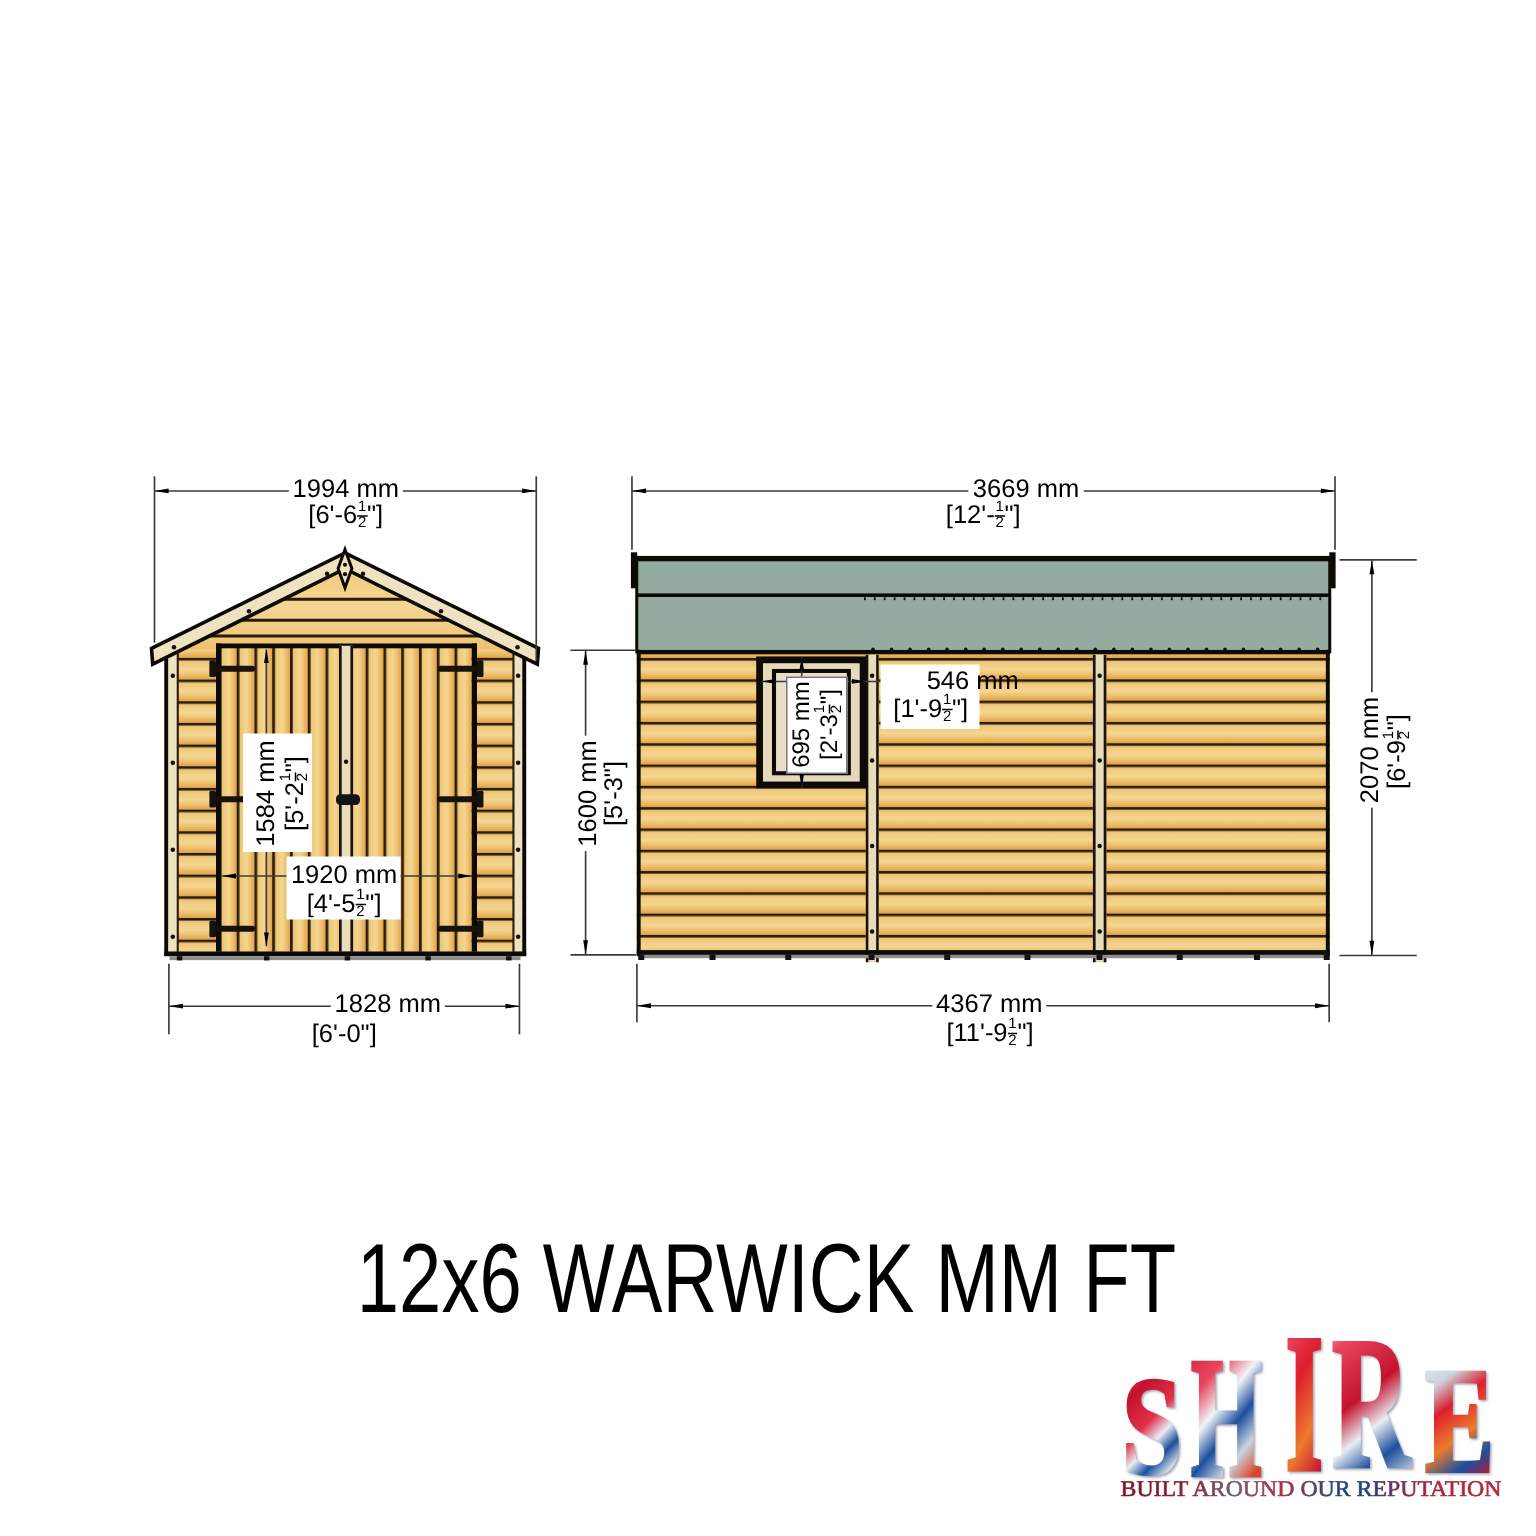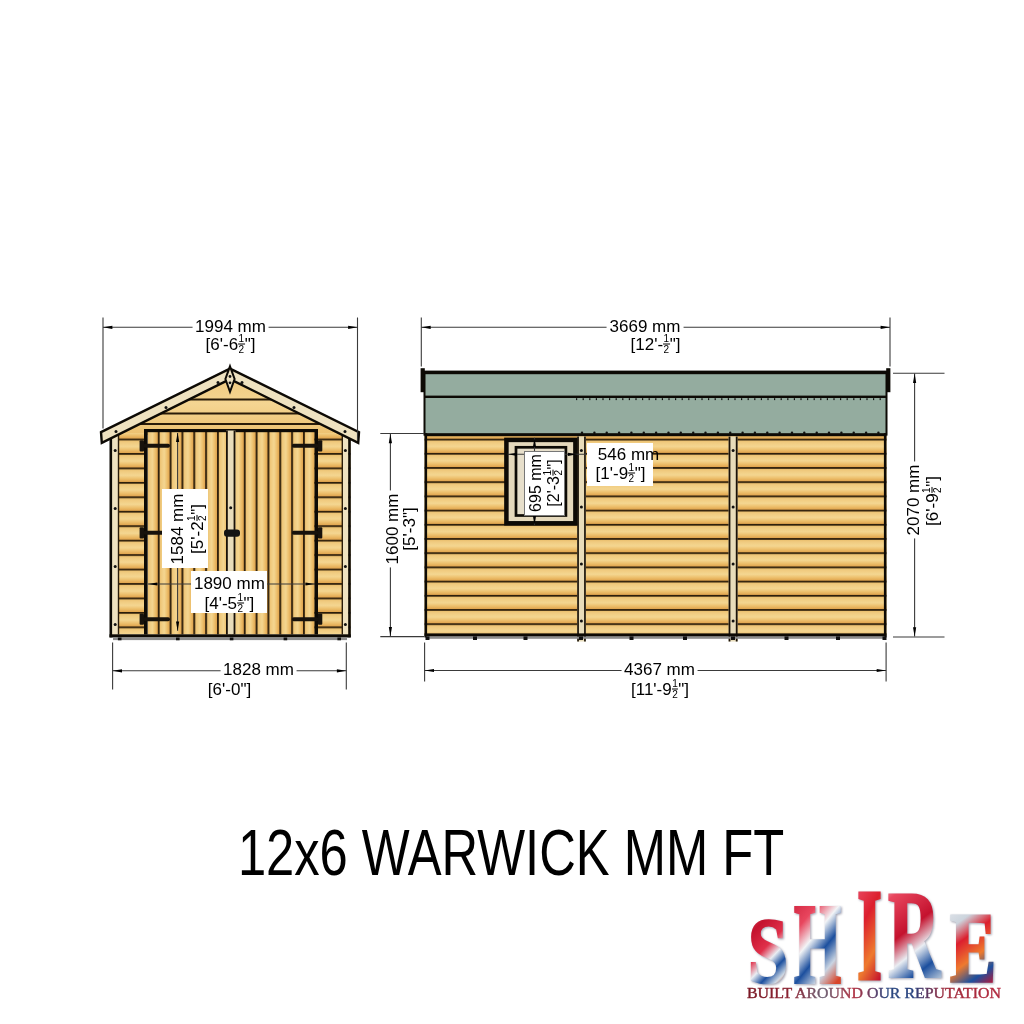--- a/index.html
+++ b/index.html
@@ -356,45 +356,45 @@
 <g>
 <line x1="507.6" y1="454.3" x2="586.3" y2="454.3" stroke="#3a3a3a" stroke-width="1.1"></line>
 <polygon points="507.6,454.3 517.0,452.7 517.0,455.90000000000003" fill="#000"></polygon>
 <polygon points="577.3,454.3 567.9,452.7 567.9,455.90000000000003" fill="#000"></polygon>
 </g>
 </svg>
 
 <div class="dt ctr" style="left:230.5px;top:326.2px;">1994 mm</div>
 <div class="dt ctr" style="left:230.5px;top:344.2px;">[6'-6<span class="fr"><b>1</b><i>2</i></span>"]</div>
 
-<div class="dt ctr" style="left:645px;top:326.2px;">3669 mm</div>
+<div class="dt ctr" style="left:684px;top:326.2px;">3669 mm</div>
 <div class="dt ctr" style="left:655.5px;top:344.2px;">[12'-<span class="fr"><b>1</b><i>2</i></span>"]</div>
 
 <div class="dt ctr" style="left:229.5px;top:669.3px;margin-left:29px;">1828 mm</div>
 <div class="dt ctr" style="left:229.5px;top:688.5px;">[6'-0"]</div>
 
 <div class="dt ctr" style="left:659.5px;top:669.3px;">4367 mm</div>
 <div class="dt ctr" style="left:660px;top:688.5px;">[11'-9<span class="fr"><b>1</b><i>2</i></span>"]</div>
 
 <div class="wbox" style="left:162px;top:489px;width:45.5px;height:79px;"></div>
 <div class="dt rot" style="left:177px;top:528.5px;background:none;">1584 mm</div>
 <div class="dt rot" style="left:196.5px;top:528.5px;background:none;">[5'-2<span class="fr"><b>1</b><i>2</i></span>"]</div>
 
 <div class="wbox" style="left:191.3px;top:570.9px;width:76.2px;height:42.5px;"></div>
-<div class="dt ctr" style="left:229.4px;top:582.5px;background:none;">1890 mm</div>
+<div class="dt ctr" style="left:229.4px;top:582.5px;background:none;">1920 mm</div>
 <div class="dt ctr" style="left:229.4px;top:602.5px;background:none;">[4'-5<span class="fr"><b>1</b><i>2</i></span>"]</div>
 
 <div class="dt rot" style="left:391.5px;top:529px;">1600 mm</div>
 <div class="dt rot" style="left:409px;top:529px;">[5'-3"]</div>
 
 <div class="dt rot" style="left:912.5px;top:499.5px;">2070 mm</div>
 <div class="dt rot" style="left:932px;top:500.5px;">[6'-9<span class="fr"><b>1</b><i>2</i></span>"]</div>
 
 <div class="wbox" style="left:586.5px;top:442.7px;width:66.5px;height:43px;"></div>
-<div class="dt ctr" style="left:621px;top:453.5px;background:none;padding-left:18px;">546 mm</div>
+<div class="dt ctr" style="left:641px;top:453.5px;background:none;padding-left:18px;">546 mm</div>
 <div class="dt ctr" style="left:620.5px;top:472.5px;background:none;">[1'-9<span class="fr"><b>1</b><i>2</i></span>"]</div>
 
 <div class="wbox" style="left:523.5px;top:451px;width:39px;height:63px;border:1px solid #777;"></div>
 <div class="dt rot" style="left:535px;top:482.5px;background:none;font-size:16px;">695 mm</div>
 <div class="dt rot" style="left:552.5px;top:482.5px;background:none;font-size:16px;">[2'-3<span class="fr"><b>1</b><i>2</i></span>"]</div>
 
 <div style="position:absolute;left:511px;top:851.5px;font-size:65.4px;color:#000;white-space:nowrap;transform:translate(-50%,-50%) scaleX(0.775);">12x6 WARWICK MM FT</div>
 
 <svg width="290" height="140" viewBox="0 0 290 140" style="position:absolute;left:735px;top:875px;">
 <defs>

